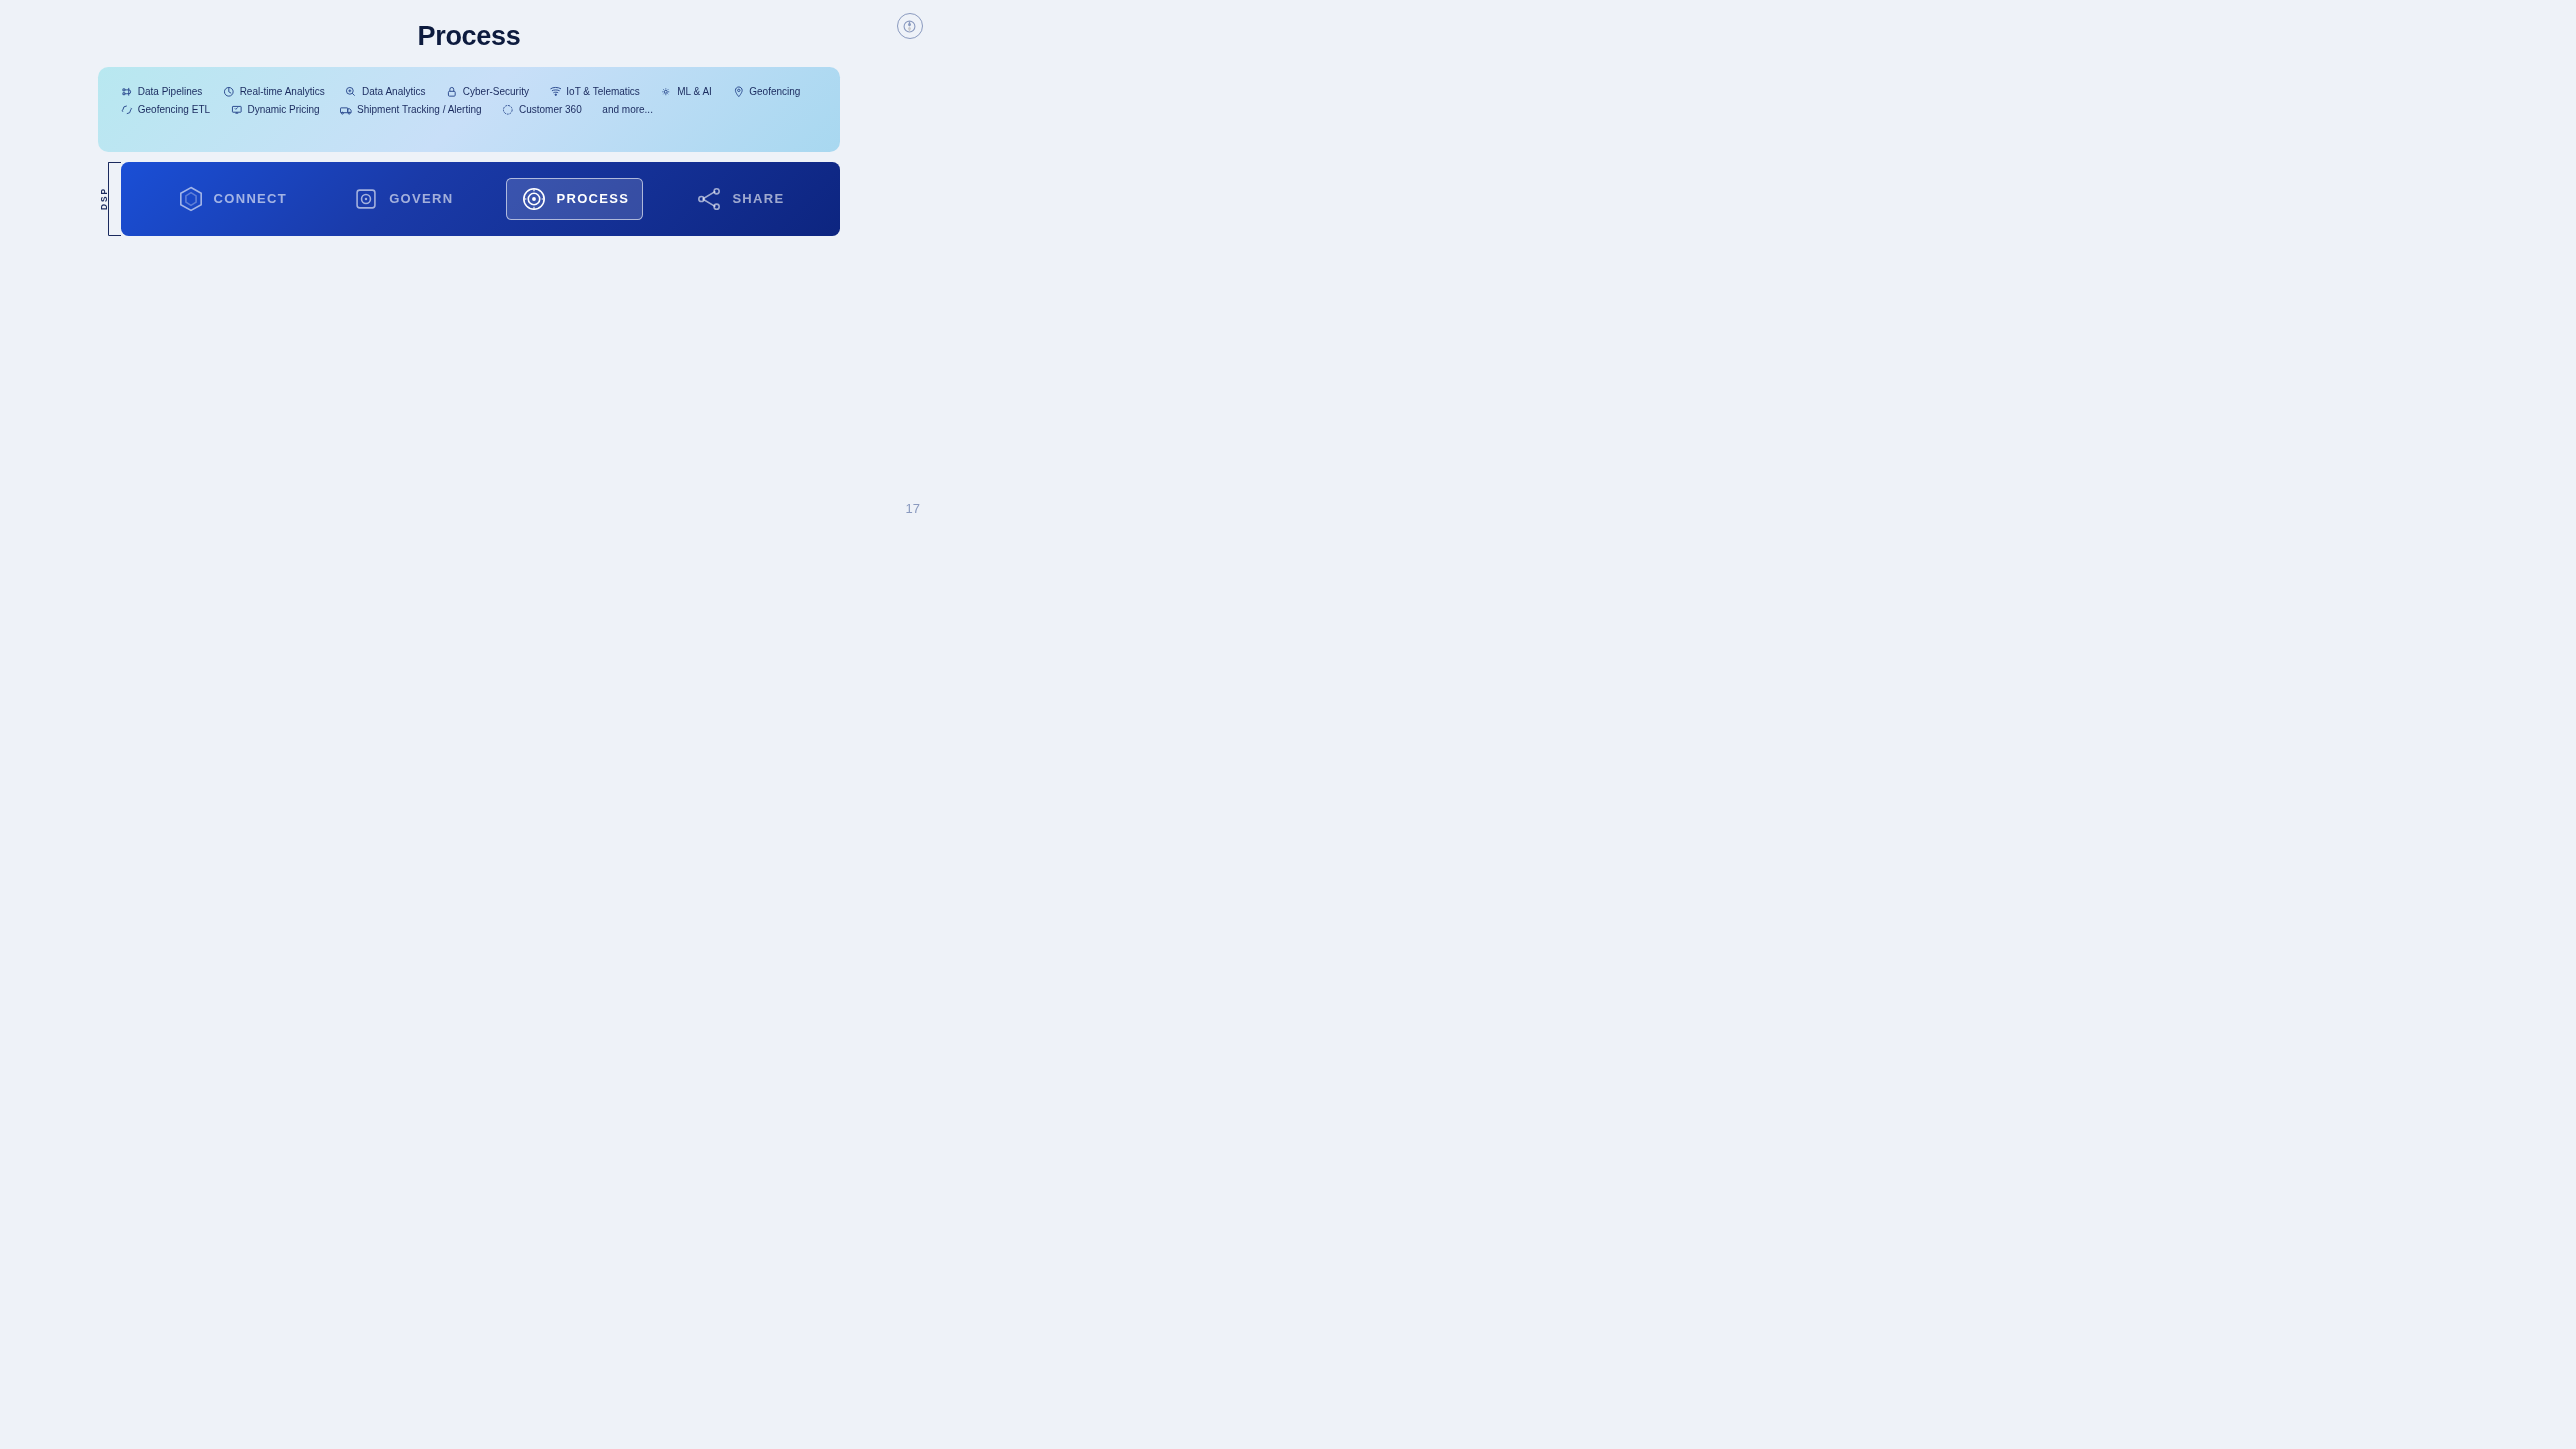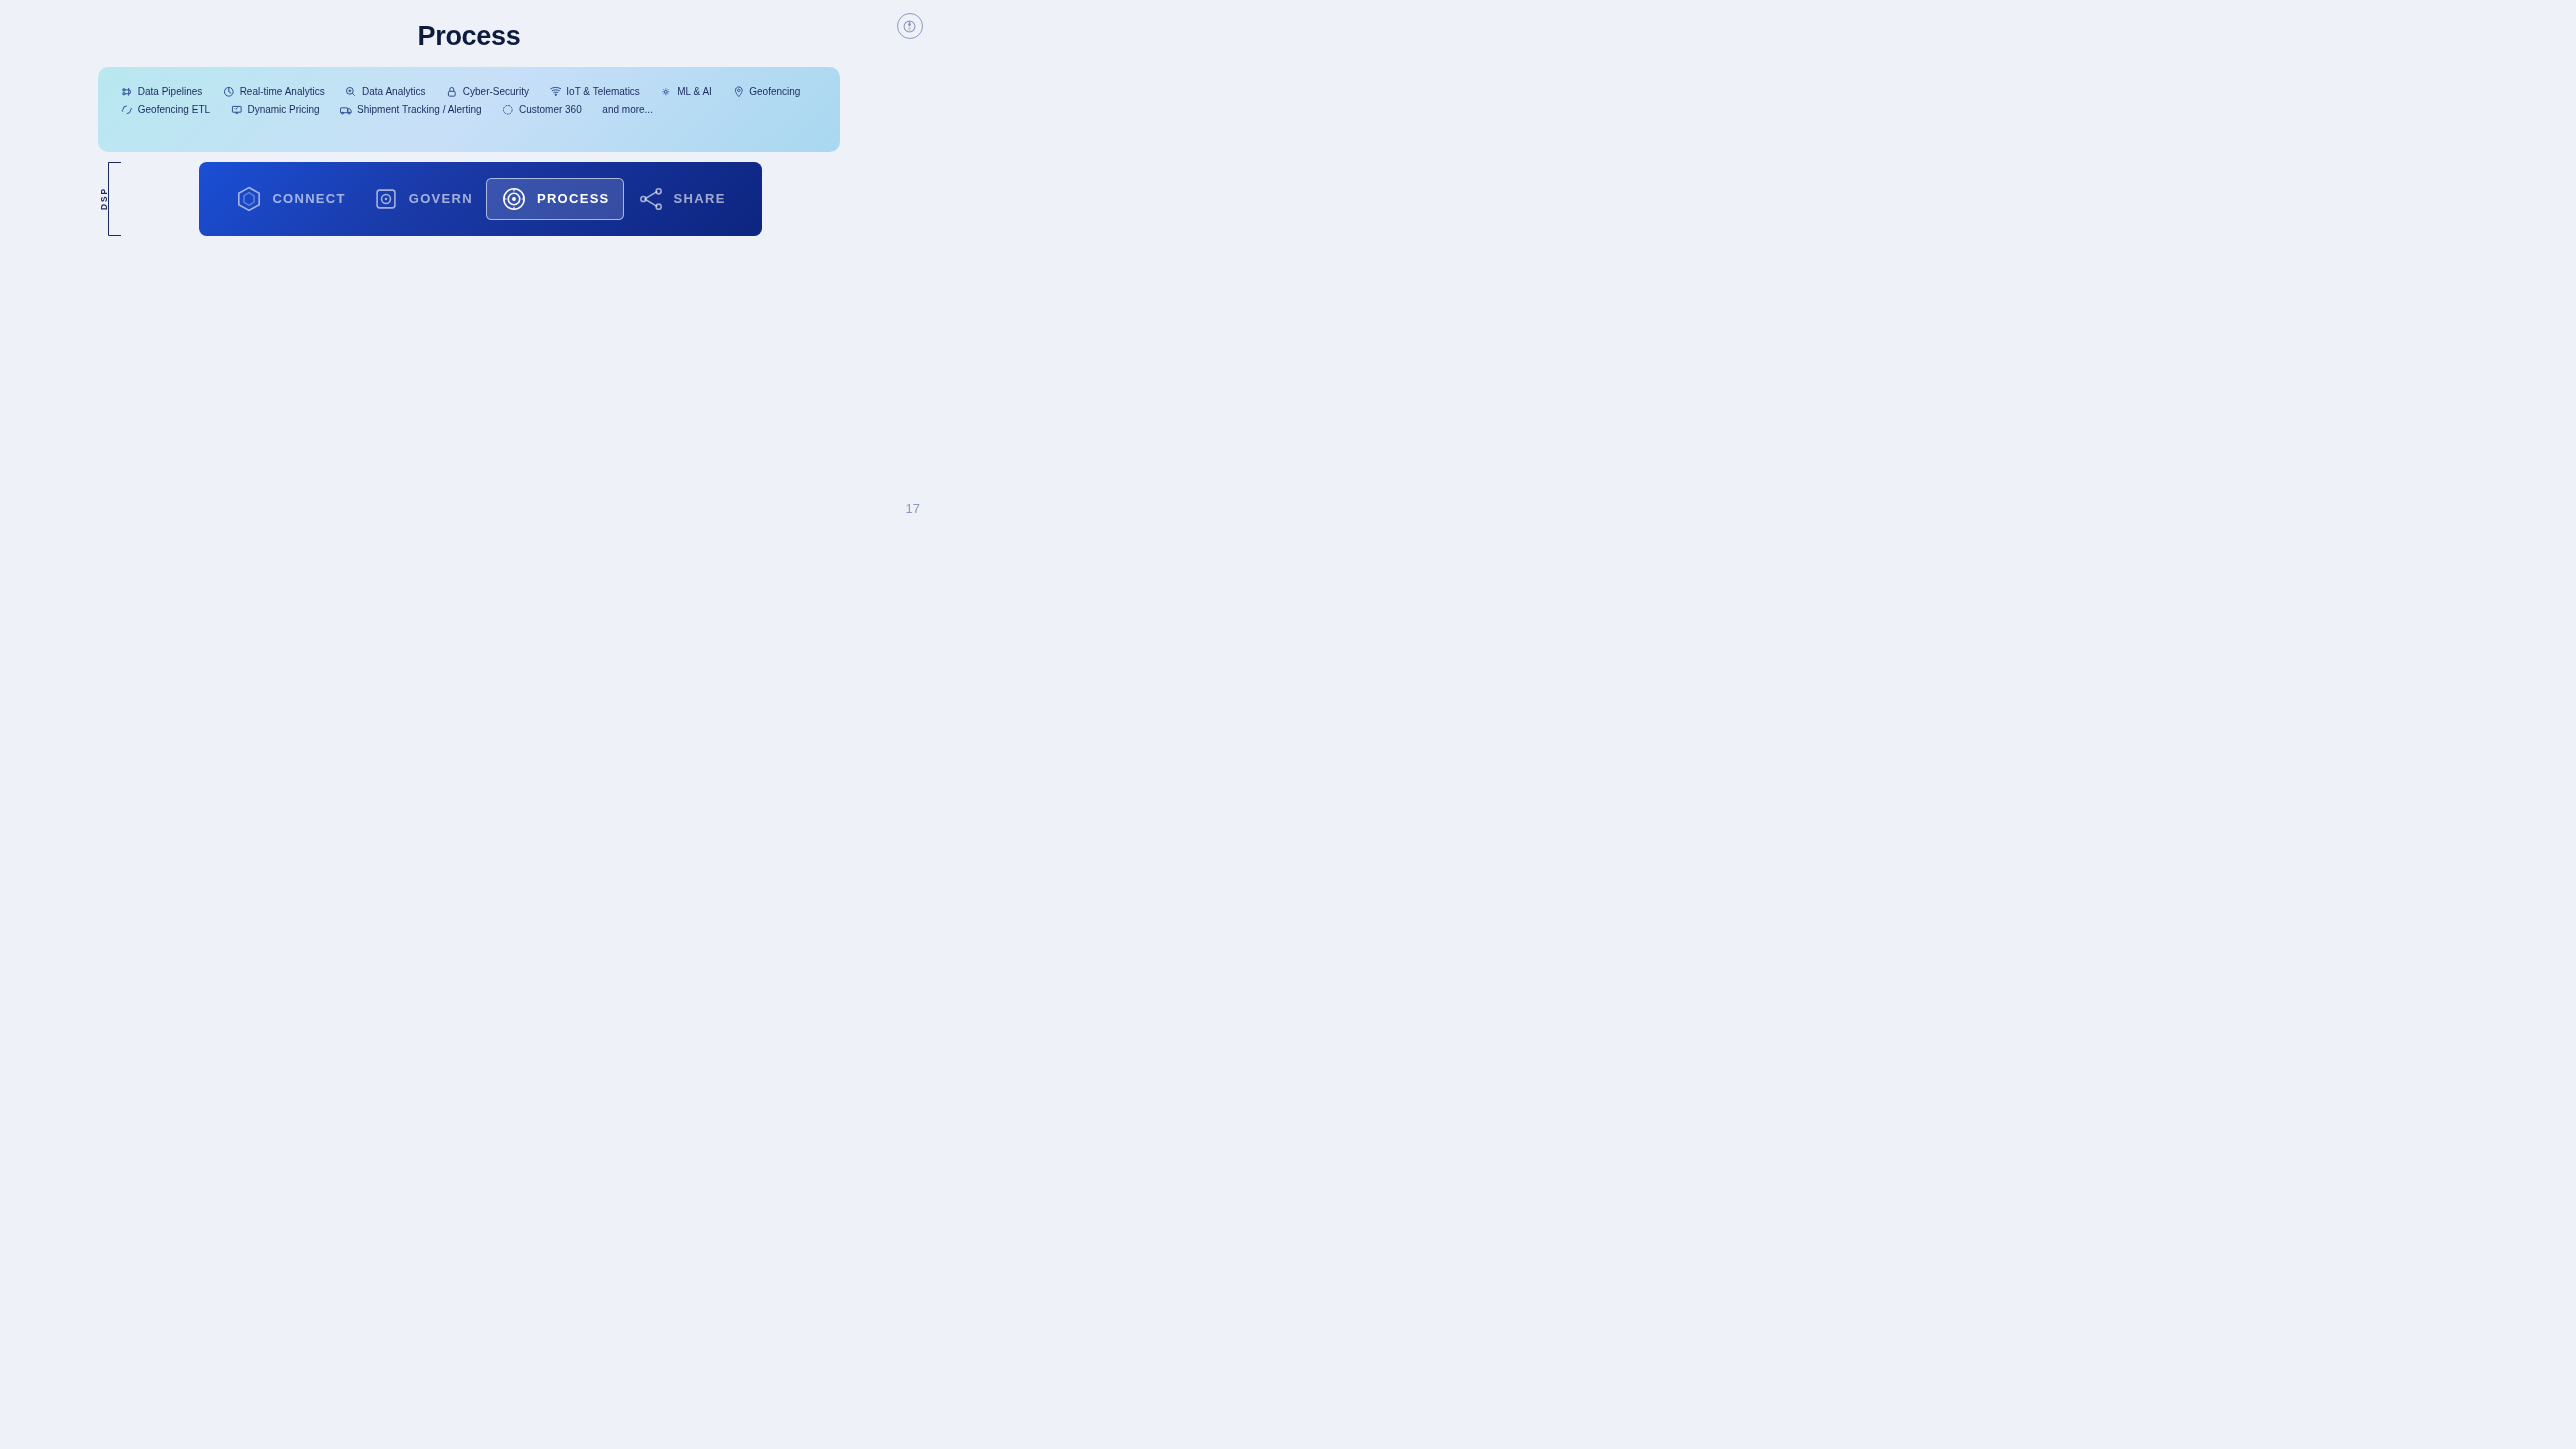--- a/index.html
+++ b/index.html
@@ -104,21 +104,20 @@
       color: #1a2a5e;
       position: absolute;
       left: 1.3px;
     }
 
     .dsp-content {
       flex: 1;
       display: flex;
       flex-direction: column;
       gap: 0;
-      align-items: center;
     }
 
     
     .process-row {
       background: linear-gradient(135deg, #1a4fd6 0%, #1a3aa8 40%, #0d2580 100%);
       border-radius: 7.7px;
       padding: 15.5px 23px;
       display: flex;
       align-items: center;
       justify-content: space-around;

